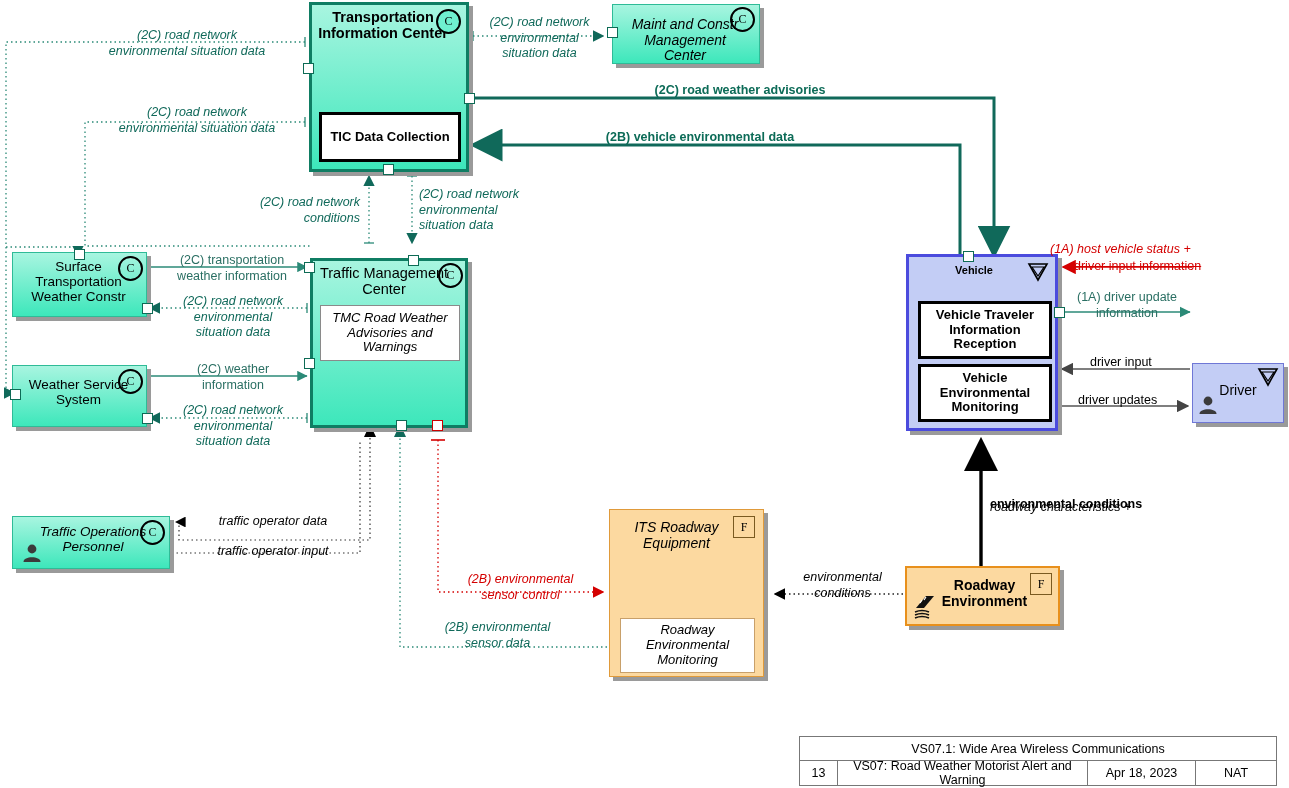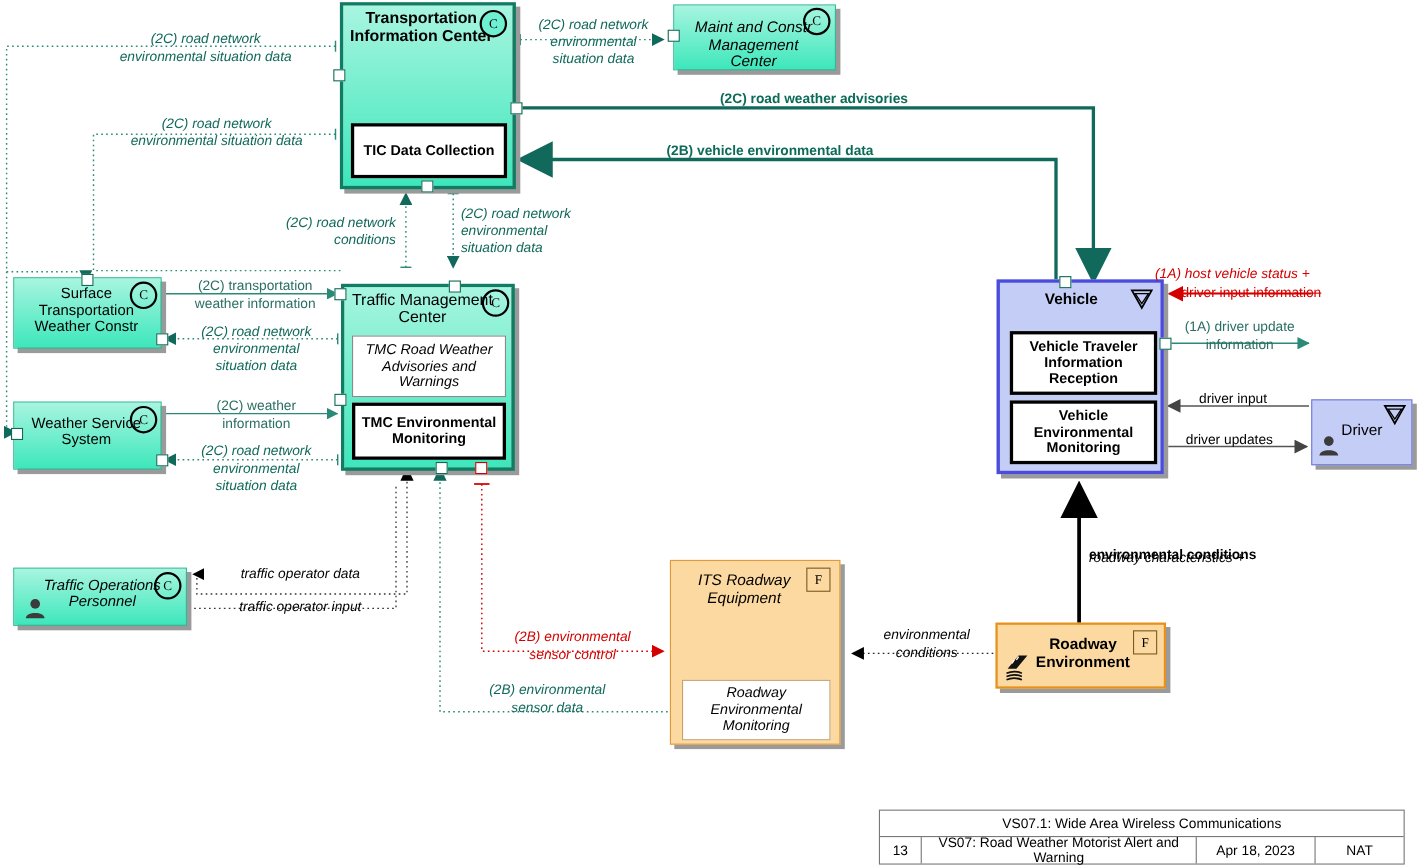--- a/index.html
+++ b/index.html
@@ -209,23 +209,20 @@
   <div class="port dark" style="left:10px;top:389px;"></div>
   <div class="port dark" style="left:142px;top:413px;"></div>
 
   <div class="box teal-strong" style="left:310px;top:258px;width:158px;height:170px;">
     <div class="shadow"></div>
     <div class="body">
       <div class="title" style="font-size:14.5px;padding:4px 16px 0 6px;">Traffic Management Center</div>
       <div class="fn phys" style="left:7px;top:44px;width:140px;height:56px;">
         <span>TMC Road Weather Advisories and Warnings</span>
       </div>
-      <div class="fn" style="left:7px;top:105px;width:140px;height:52px;">
-        <span>TMC Environmental Monitoring</span>
-      </div>
       <div class="badge-c plain" style="right:2px;top:2px;">C</div>
     </div>
   </div>
   <div class="port dark" style="left:408px;top:255px;"></div>
   <div class="port dark" style="left:304px;top:262px;"></div>
   <div class="port dark" style="left:304px;top:358px;"></div>
   <div class="port dark" style="left:396px;top:420px;"></div>
   <div class="port red" style="left:432px;top:420px;"></div>
 
   <div class="box teal" style="left:12px;top:516px;width:158px;height:53px;">
@@ -262,21 +259,21 @@
         <path d="M2,18 Q9,15 16,18" stroke="#111" stroke-width="1.6" fill="none"></path>
         <path d="M2,21 Q9,18 16,21" stroke="#111" stroke-width="1.6" fill="none"></path>
         <path d="M2,24 Q9,21 16,24" stroke="#111" stroke-width="1.6" fill="none"></path>
       </svg>
     </div>
   </div>
 
   <div class="box blue-strong" style="left:906px;top:254px;width:152px;height:177px;">
     <div class="shadow"></div>
     <div class="body">
-      <div class="title" style="font-size:14px;font-weight:bold;padding:7px 22px 0 6px;">Vehicle</div>
+      <div class="title" style="font-size:11px;font-weight:bold;padding:7px 22px 0 6px;">Vehicle</div>
       <div class="fn" style="left:9px;top:44px;width:134px;height:58px;">
         <span>Vehicle Traveler Information Reception</span>
       </div>
       <div class="fn" style="left:9px;top:107px;width:134px;height:58px;">
         <span>Vehicle Environmental Monitoring</span>
       </div>
       <svg class="badge-v" style="right:6px;top:5px;" viewBox="0 0 22 20">
         <path d="M2,2 L20,2 L11,18 z" fill="none" stroke="#000" stroke-width="1.6"></path>
         <path d="M5,5 L17,5 L11,14 z" fill="none" stroke="#000" stroke-width="1.2"></path>
       </svg>

